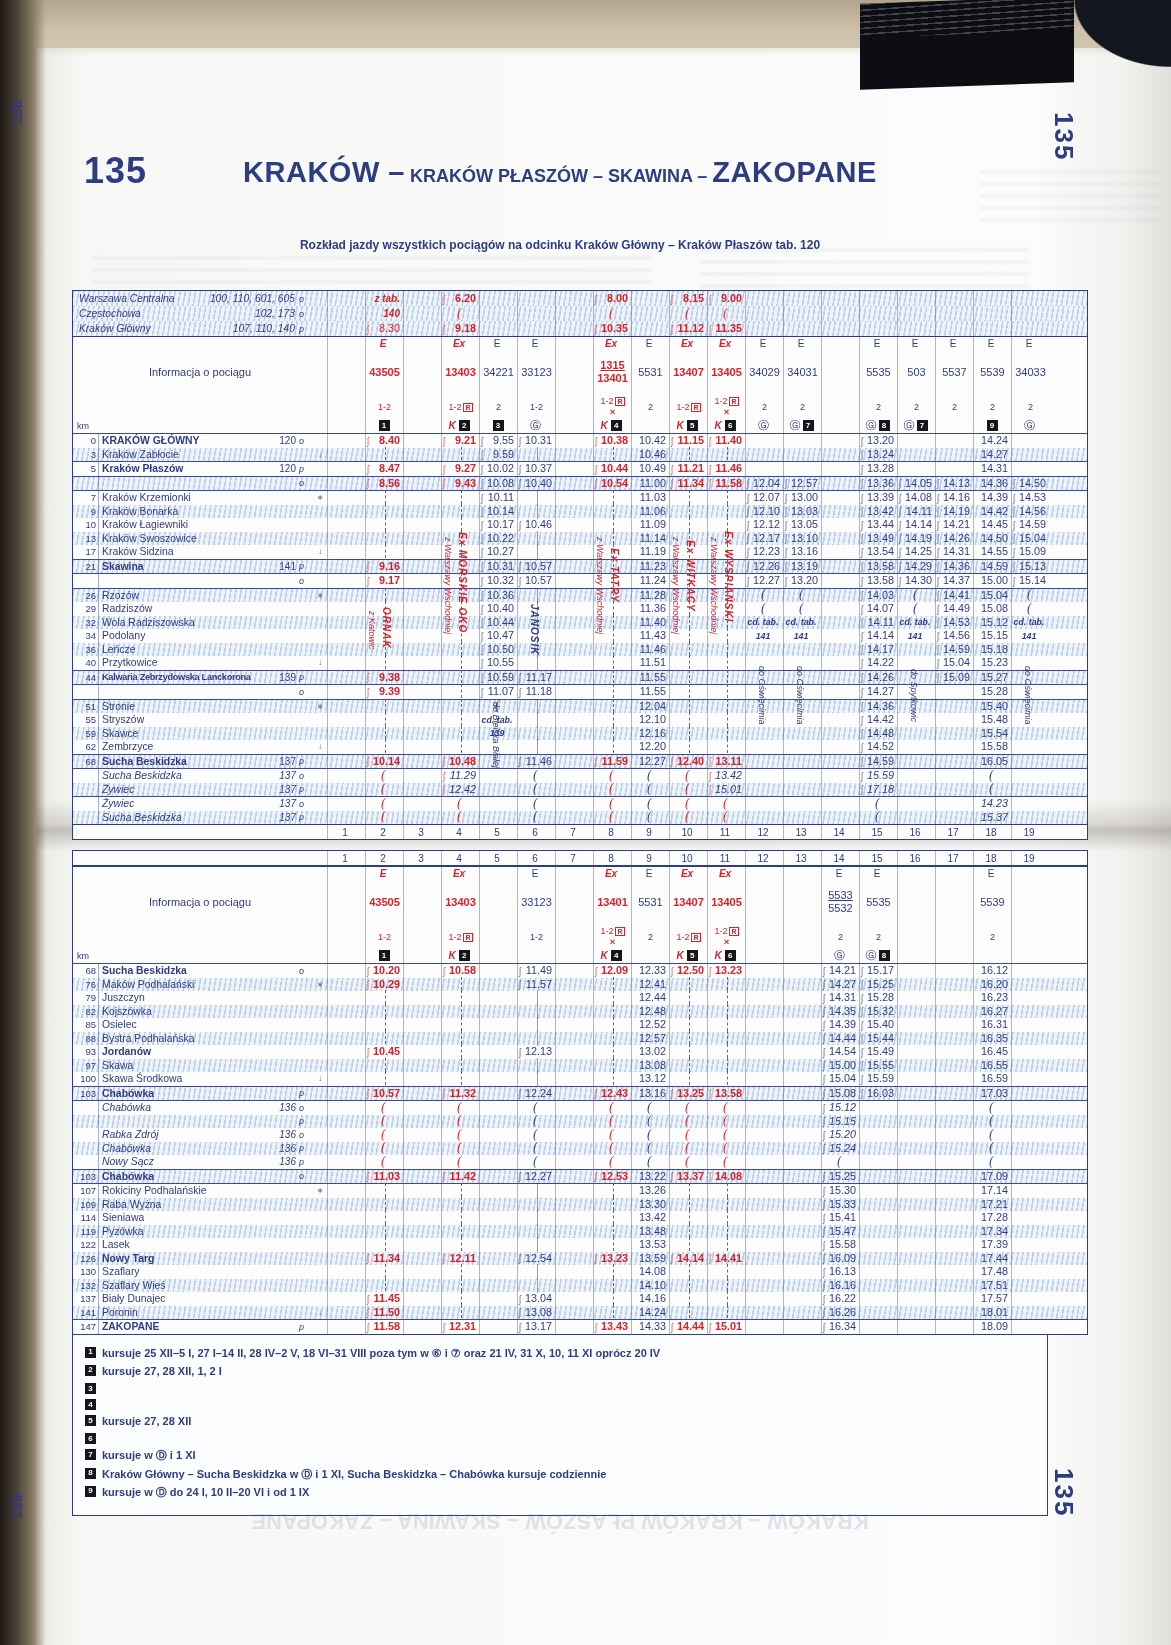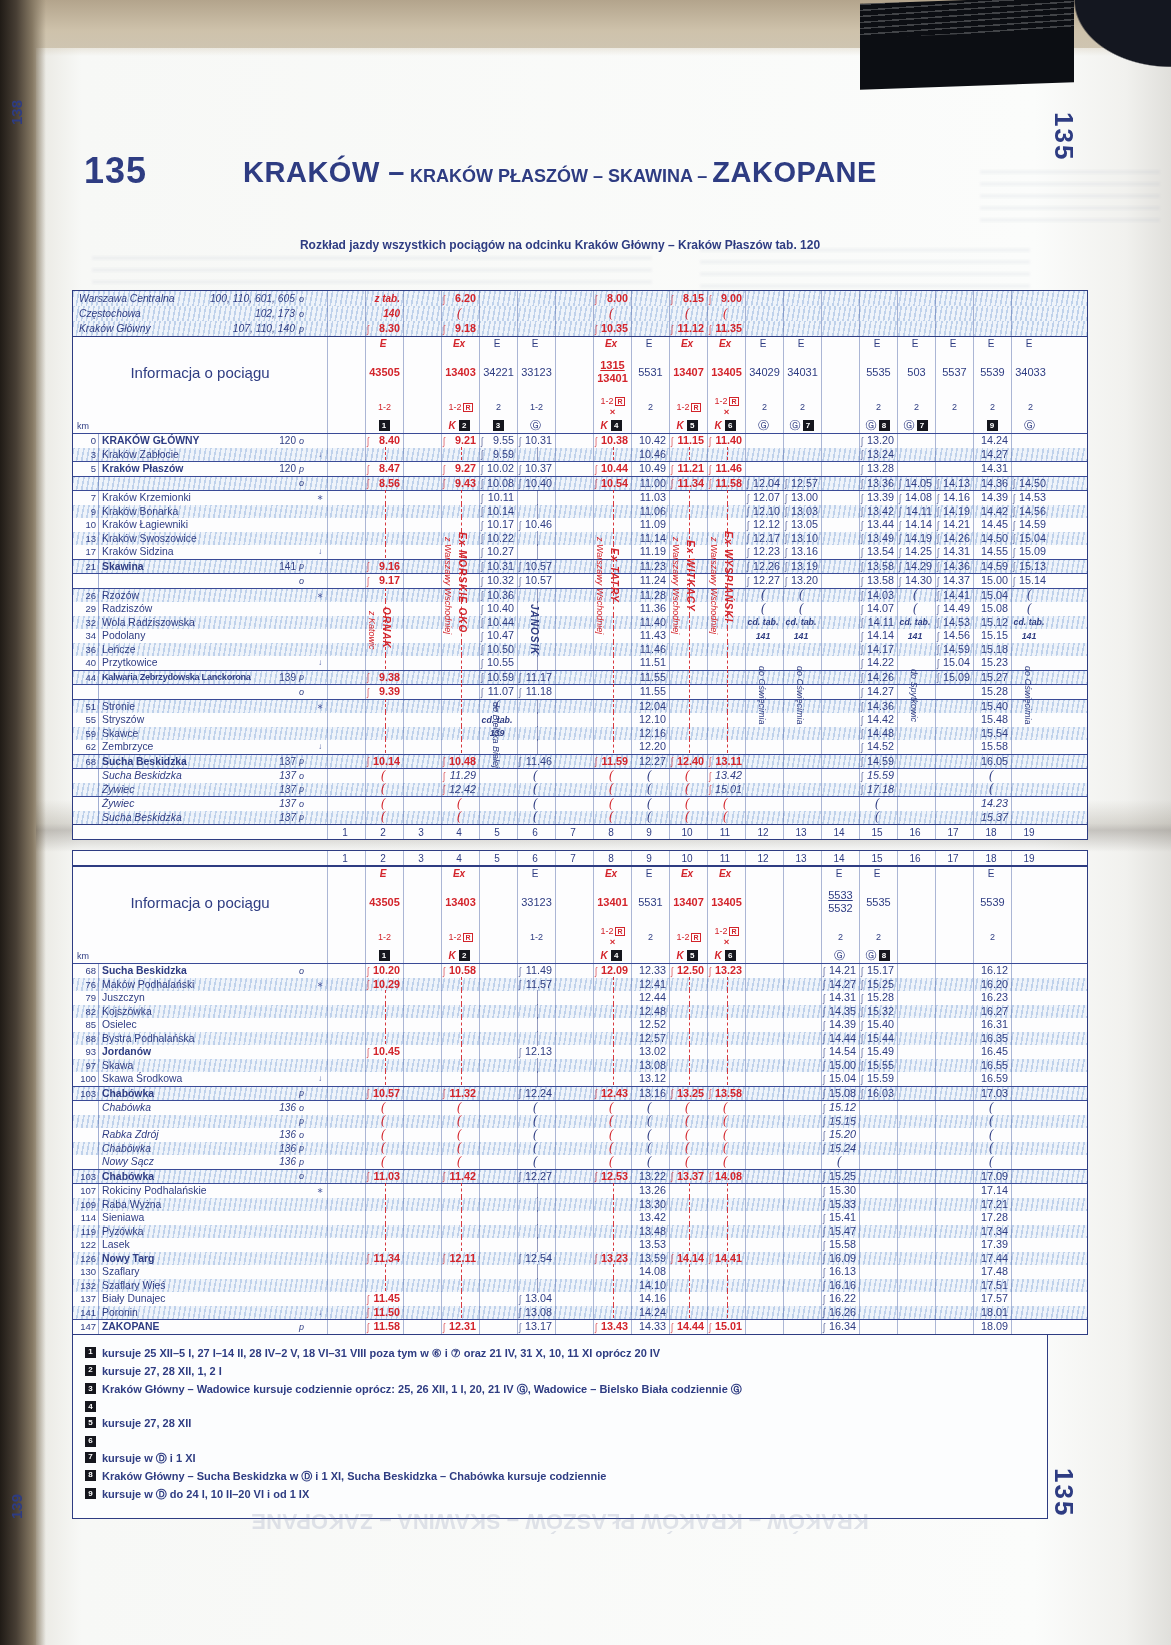--- a/index.html
+++ b/index.html
@@ -61,21 +61,21 @@
   .redcol .tm{font-weight:700}
   .it .tm{color:#2e3c82;font-style:italic;font-weight:400}
   .wv{position:absolute;left:1px;top:50%;transform:translateY(-50%) scaleY(1.5);font-size:7.5px;opacity:.85}
   .par{font-family:"DejaVu Serif",serif;font-style:italic;font-size:12px;line-height:1;margin:0 auto}
   .vl{position:absolute;left:50%;top:-1px;bottom:-1px;width:0;border-left:1px dashed currentColor;opacity:.9}
   .vl.n{border-left-style:solid;opacity:.5}
   .cd{font-size:8.8px;font-weight:700;font-style:italic;margin:0 auto;color:#2e3c82;white-space:nowrap}
   .ftx{font-weight:700;font-style:italic;font-size:10px}
   .fnm{font-style:italic;font-size:10.3px;padding-left:6px}
   .ftb{margin-left:auto;font-style:italic;font-size:10.3px;padding-right:2px}
-  .lbl{grid-column:1/6;justify-content:center;font-size:15px}
+  .lbl{grid-column:1/6;justify-content:center;font-size:11px}
   .lb0{grid-column:1/6}
   .lb3{grid-column:1/4}
   .kmlbl{grid-column:1/6;justify-content:flex-start;padding-left:4px;font-size:9px;align-items:flex-end}
   .typ{width:100%;text-align:center;font-size:10px;line-height:1}
   .redcol .typ{font-weight:700;font-style:italic}
   .hcell{flex-direction:column;justify-content:center;align-items:center;padding:0}
   .rel{display:block;text-align:center;text-decoration:underline;font-size:11px;line-height:1.15}
   .num{display:block;text-align:center;font-size:11px;line-height:1.15}
   .redcol .rel,.redcol .num{font-weight:700}
   .clstx{font-size:9px;line-height:1.2}
@@ -204,21 +204,21 @@
         <div class="r feeder hatch">
           <div class="lb3">
             <span class="fnm">Kraków Główny</span>
             <span class="ftb">107, 110, 140</span>
           </div>
           <div class="po">p</div>
           <div class="ar"></div>
           <div class="c nvcol"></div>
           <div class="c redcol">
             <span class="wv">∫</span>
-            <span class="tm" style="font-weight: 700;">8.30</span>
+            <span class="tm" style="font-weight: 400;">8.30</span>
           </div>
           <div class="c nvcol"></div>
           <div class="c redcol">
             <span class="wv">∫</span>
             <span class="tm" style="font-weight: 700;">9.18</span>
           </div>
           <div class="c nvcol"></div>
           <div class="c nvcol"></div>
           <div class="c nvcol"></div>
           <div class="c redcol">
@@ -3590,21 +3590,20 @@
       <div class="fn">
         <span class="sqb">1</span>
         <span>kursuje 25 XII–5 I, 27 I–14 II, 28 IV–2 V, 18 VI–31 VIII poza tym w ⑥ i ⑦ oraz 21 IV, 31 X, 10, 11 XI oprócz 20 IV</span>
       </div>
       <div class="fn">
         <span class="sqb">2</span>
         <span>kursuje 27, 28 XII, 1, 2 I</span>
       </div>
       <div class="fn">
         <span class="sqb">3</span>
-        <span>Kraków Główny – Wadowice kursuje codziennie oprócz: 25, 26 XII, 1 I, 20, 21 IV Ⓖ, Wadowice – Bielsko Biała codziennie Ⓖ</span>
       </div>
       <div class="fn">
         <span class="sqb">4</span>
       </div>
       <div class="fn">
         <span class="sqb">5</span>
         <span>kursuje 27, 28 XII</span>
       </div>
       <div class="fn">
         <span class="sqb">6</span>

